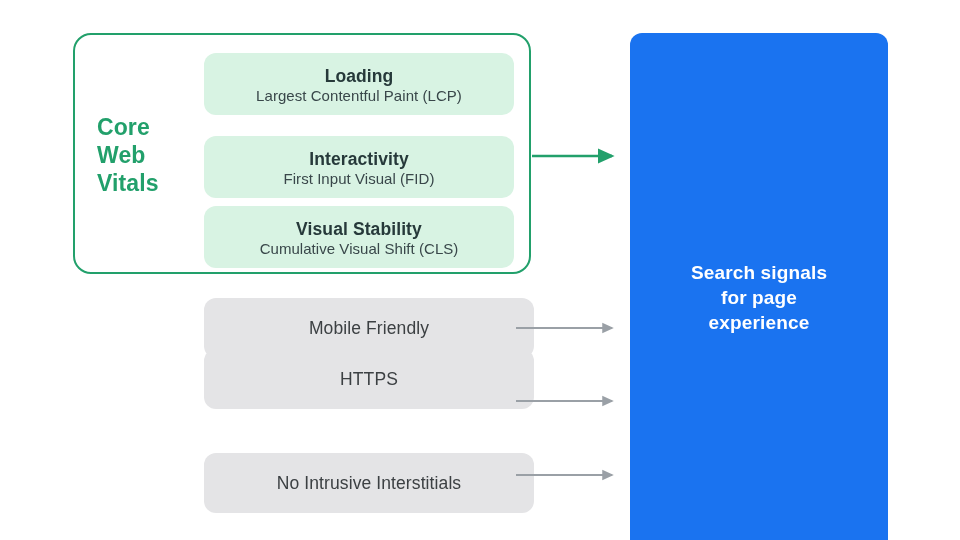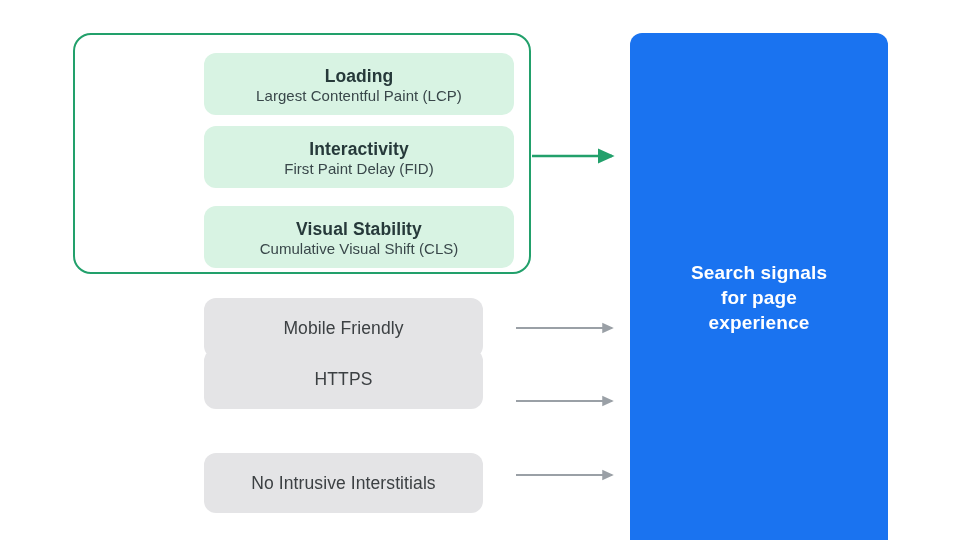--- a/index.html
+++ b/index.html
@@ -40,42 +40,42 @@
     height:62px;
     background:#d8f3e3;
     border-radius:12px;
     display:flex;
     flex-direction:column;
     align-items:center;
     justify-content:center;
     gap:1px;
   }
   .metric-card.m0{ top:53px; }
-  .metric-card.m1{ top:126px; }
+  .metric-card.m1{ top:136px; }
   .metric-card.m2{ top:206px; }
   .metric-title{
     font-size:17.5px;
     font-weight:700;
     color:#26393a;
     line-height:21px;
     letter-spacing:0.1px;
   }
   .metric-sub{
     font-size:15px;
     font-weight:400;
     color:#39474a;
     line-height:15px;
     letter-spacing:0.05px;
   }
 
   
   .signal-card{
     position:absolute;
     left:204px;
-    width:279px;
+    width:330px;
     height:60px;
     background:#e4e4e6;
     border-radius:12px;
     display:flex;
     align-items:center;
     justify-content:center;
   }
   .signal-card.s0{ top:298px; }
   .signal-card.s1{ top:349px; }
   .signal-card.s2{ top:445px;margin-top:8px; }
@@ -110,29 +110,34 @@
   
   .arrow-svg{ position:absolute; left:0; top:0; width:960px; height:540px; pointer-events:none; }
 </style>
 </head>
 <body>
 
 <div id="stage">
 
   <div class="cwv-container"></div>
 
+  <div class="cwv-label">
+    <div>Core</div>
+    <div>Web</div>
+    <div>Vitals</div>
+  </div>
 
   <div class="metric-card m0">
     <div class="metric-title">Loading</div>
     <div class="metric-sub">Largest Contentful Paint (LCP)</div>
   </div>
 
   <div class="metric-card m1">
     <div class="metric-title">Interactivity</div>
-    <div class="metric-sub">First Paint Delay (FID)</div>
+    <div class="metric-sub">First Input Visual (FID)</div>
   </div>
 
   <div class="metric-card m2">
     <div class="metric-title">Visual Stability</div>
     <div class="metric-sub">Cumulative Visual Shift (CLS)</div>
   </div>
 
   <div class="signal-card s0">
     <div class="signal-label">Mobile Friendly</div>
   </div>

